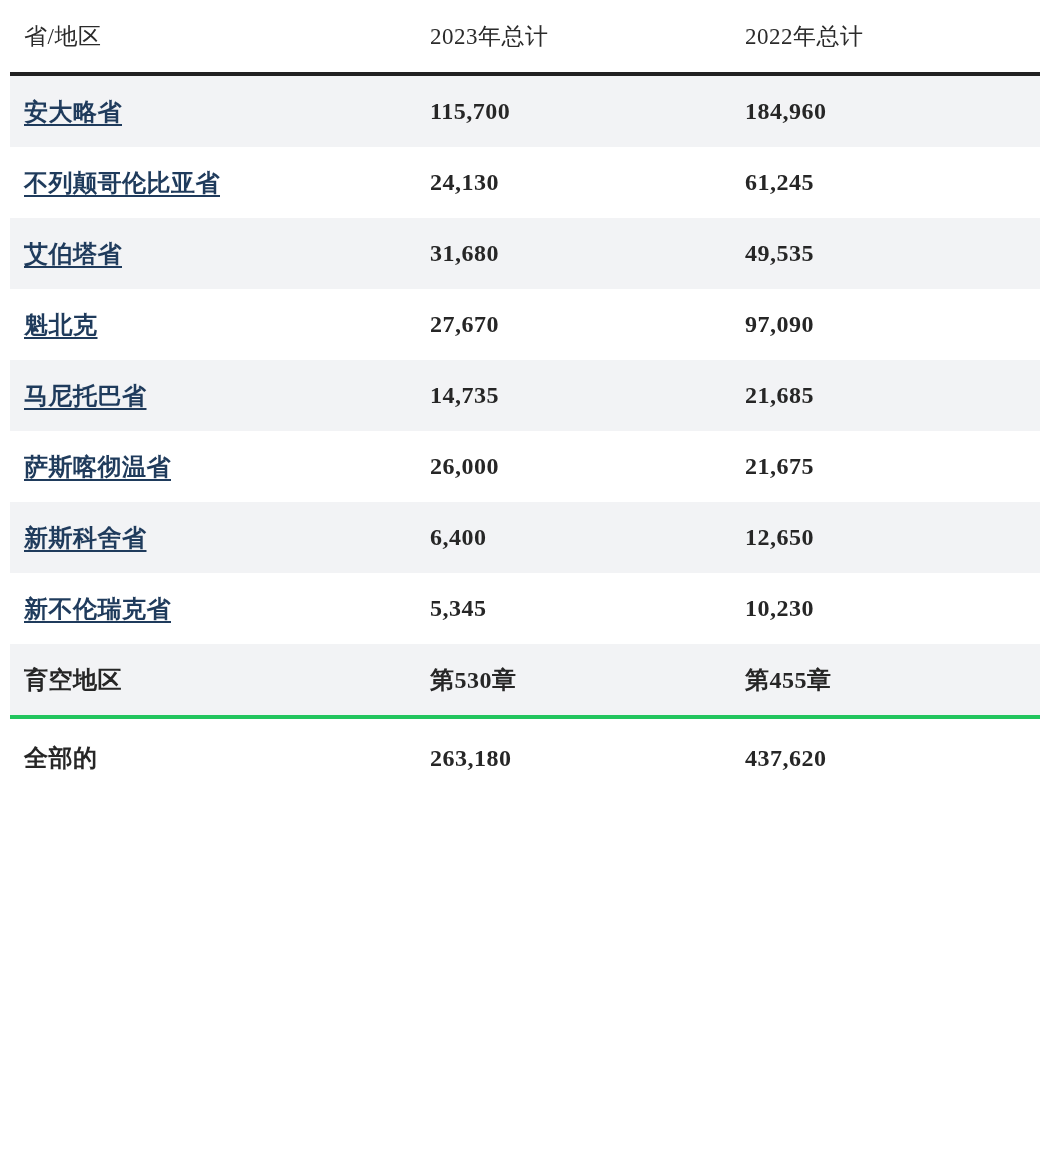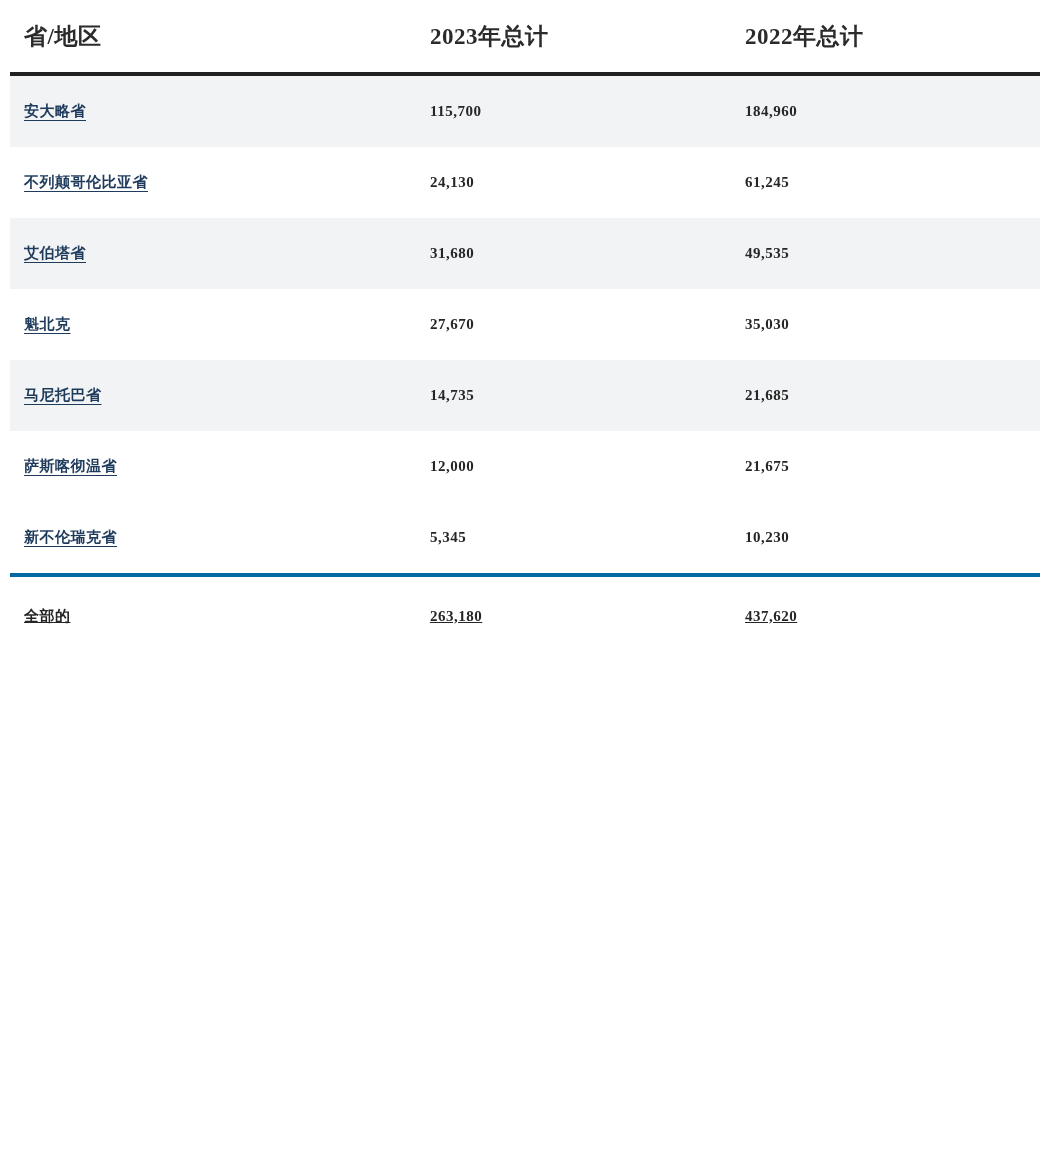--- a/index.html
+++ b/index.html
@@ -25,49 +25,48 @@
   col.col-province { width: 420px; }
   col.col-2023     { width: 315px; }
   col.col-2022     { width: 295px; }
 
   thead th {
     text-align: left;
     vertical-align: middle;
     height: 72px;
     padding: 0;
     font-size: 23px;
-    font-weight: 700;
+    font-weight: 400;
     color: #2b2b2b;
     border-bottom: 4px solid #212121;
     letter-spacing: 0.5px;
   }
   thead th.first, tbody td.first { padding-left: 14px; }
 
   tbody td {
     height: 71px;
     padding: 0;
     vertical-align: middle;
-    font-size: 15px;
+    font-size: 24px;
     font-weight: 700;
     color: #262626;
     letter-spacing: 0.5px;
   }
   tr.shaded { background: #f2f3f5; }
 
   td a.province-link {
     color: #1f3b5c;
     text-decoration: underline;
     text-underline-offset: 4px;
     font-weight: 700;
     cursor: pointer;
   }
   tr.total-row td {
-    border-top: 4px solid #0369a1;
+    border-top: 4px solid #22c55e;
     height: 78px;
-    text-decoration: underline;
   }
 </style>
 </head>
 <body>
 
 <div class="page">
   <table class="stats-table">
     <colgroup>
       <col class="col-province">
       <col class="col-2023">
@@ -92,36 +91,46 @@
         <td>61,245</td>
       </tr>
       <tr class="shaded">
         <td class="first"><a class="province-link">艾伯塔省</a></td>
         <td>31,680</td>
         <td>49,535</td>
       </tr>
       <tr>
         <td class="first"><a class="province-link">魁北克</a></td>
         <td>27,670</td>
-        <td>35,030</td>
+        <td>97,090</td>
       </tr>
       <tr class="shaded">
         <td class="first"><a class="province-link">马尼托巴省</a></td>
         <td>14,735</td>
         <td>21,685</td>
       </tr>
       <tr>
         <td class="first"><a class="province-link">萨斯喀彻温省</a></td>
-        <td>12,000</td>
+        <td>26,000</td>
         <td>21,675</td>
+      </tr>
+      <tr class="shaded">
+        <td class="first"><a class="province-link">新斯科舍省</a></td>
+        <td>6,400</td>
+        <td>12,650</td>
       </tr>
       <tr>
         <td class="first"><a class="province-link">新不伦瑞克省</a></td>
         <td>5,345</td>
         <td>10,230</td>
+      </tr>
+      <tr class="shaded">
+        <td class="first"><span>育空地区</span></td>
+        <td>第530章</td>
+        <td>第455章</td>
       </tr>
       <tr class="total-row">
         <td class="first"><span>全部的</span></td>
         <td>263,180</td>
         <td>437,620</td>
       </tr>
     </tbody>
   </table>
 </div>
 

